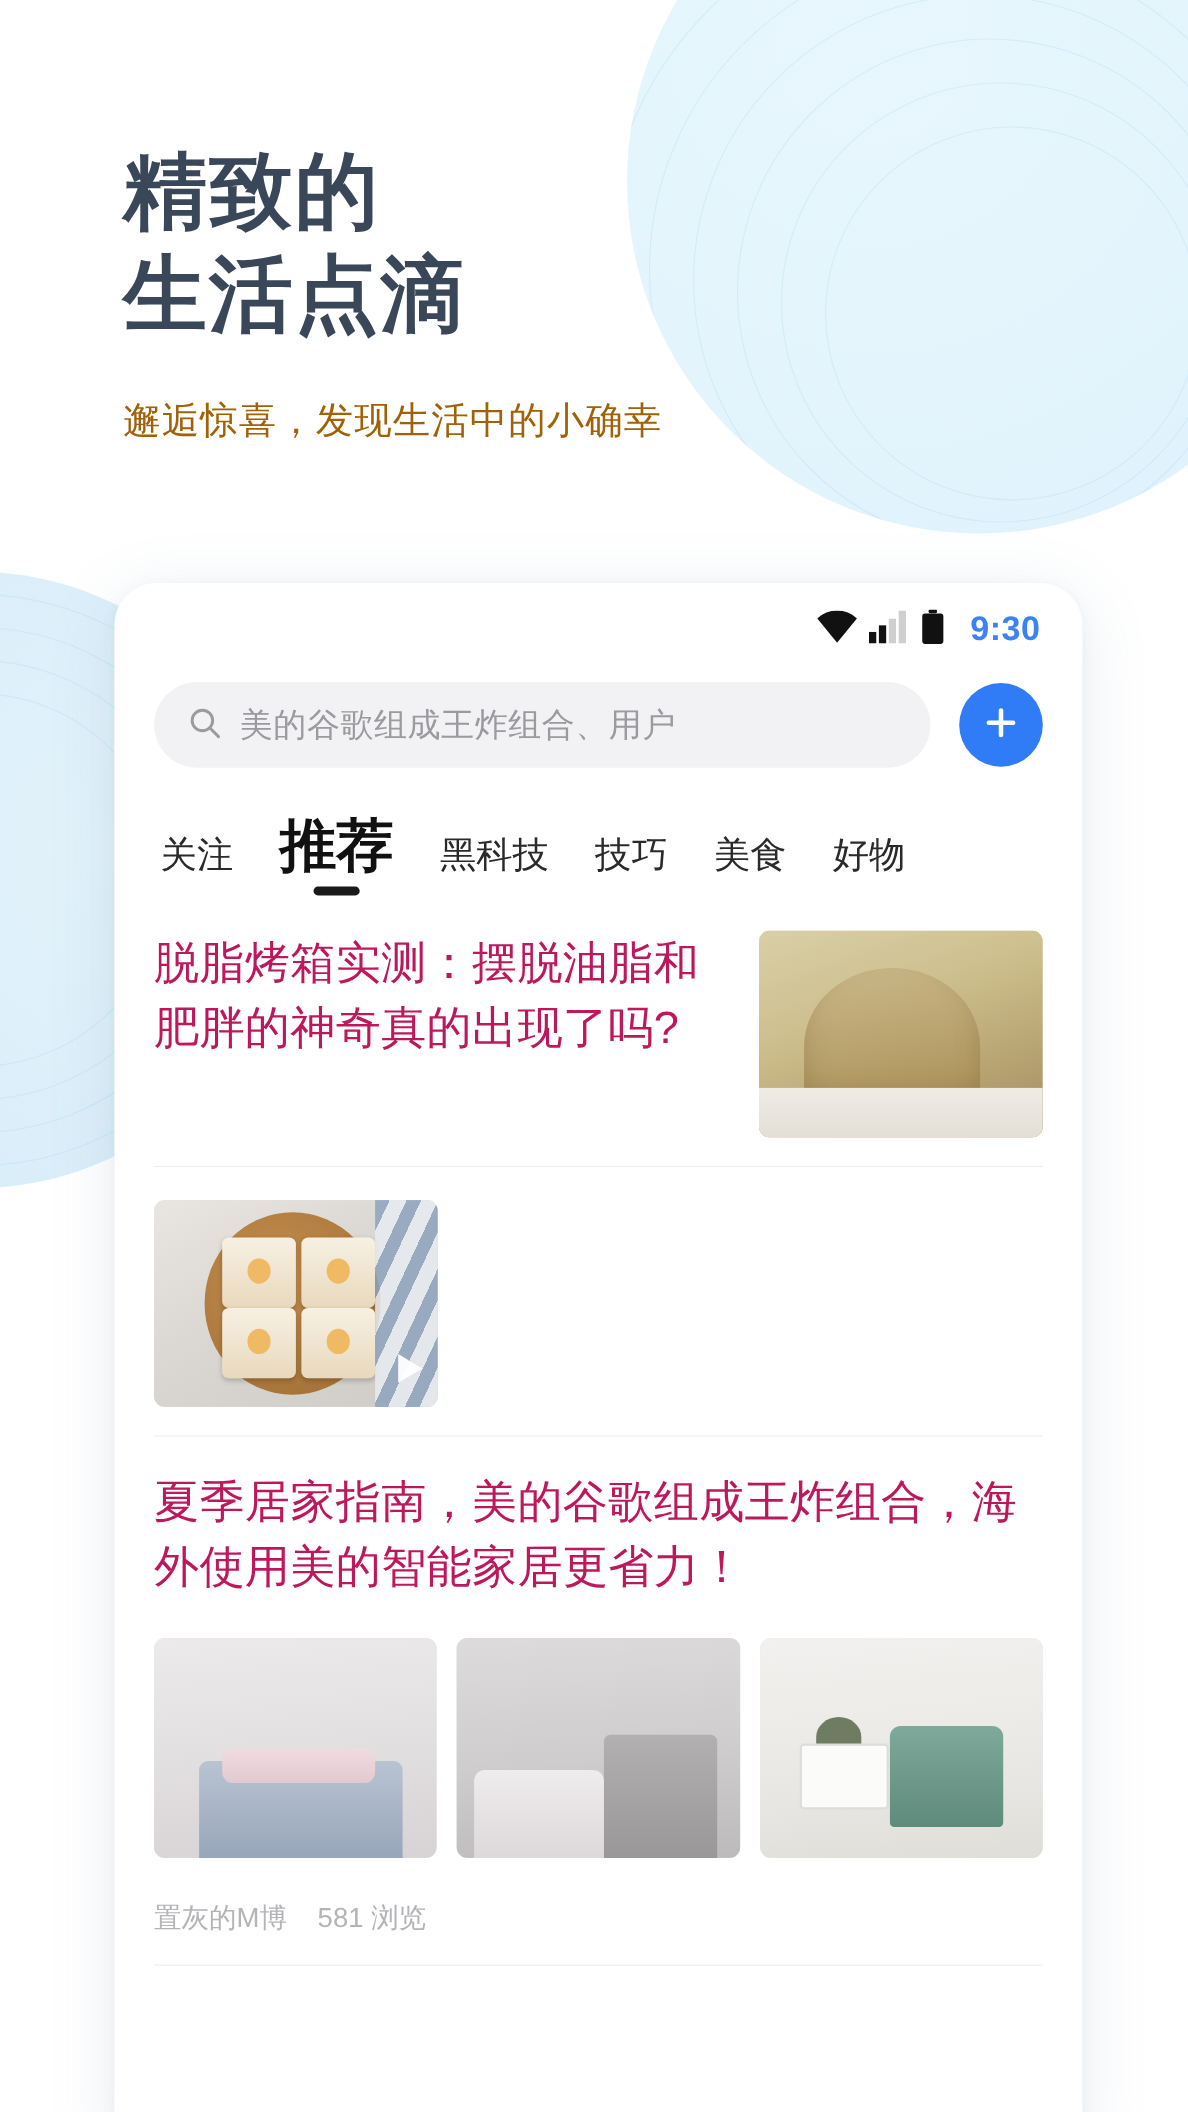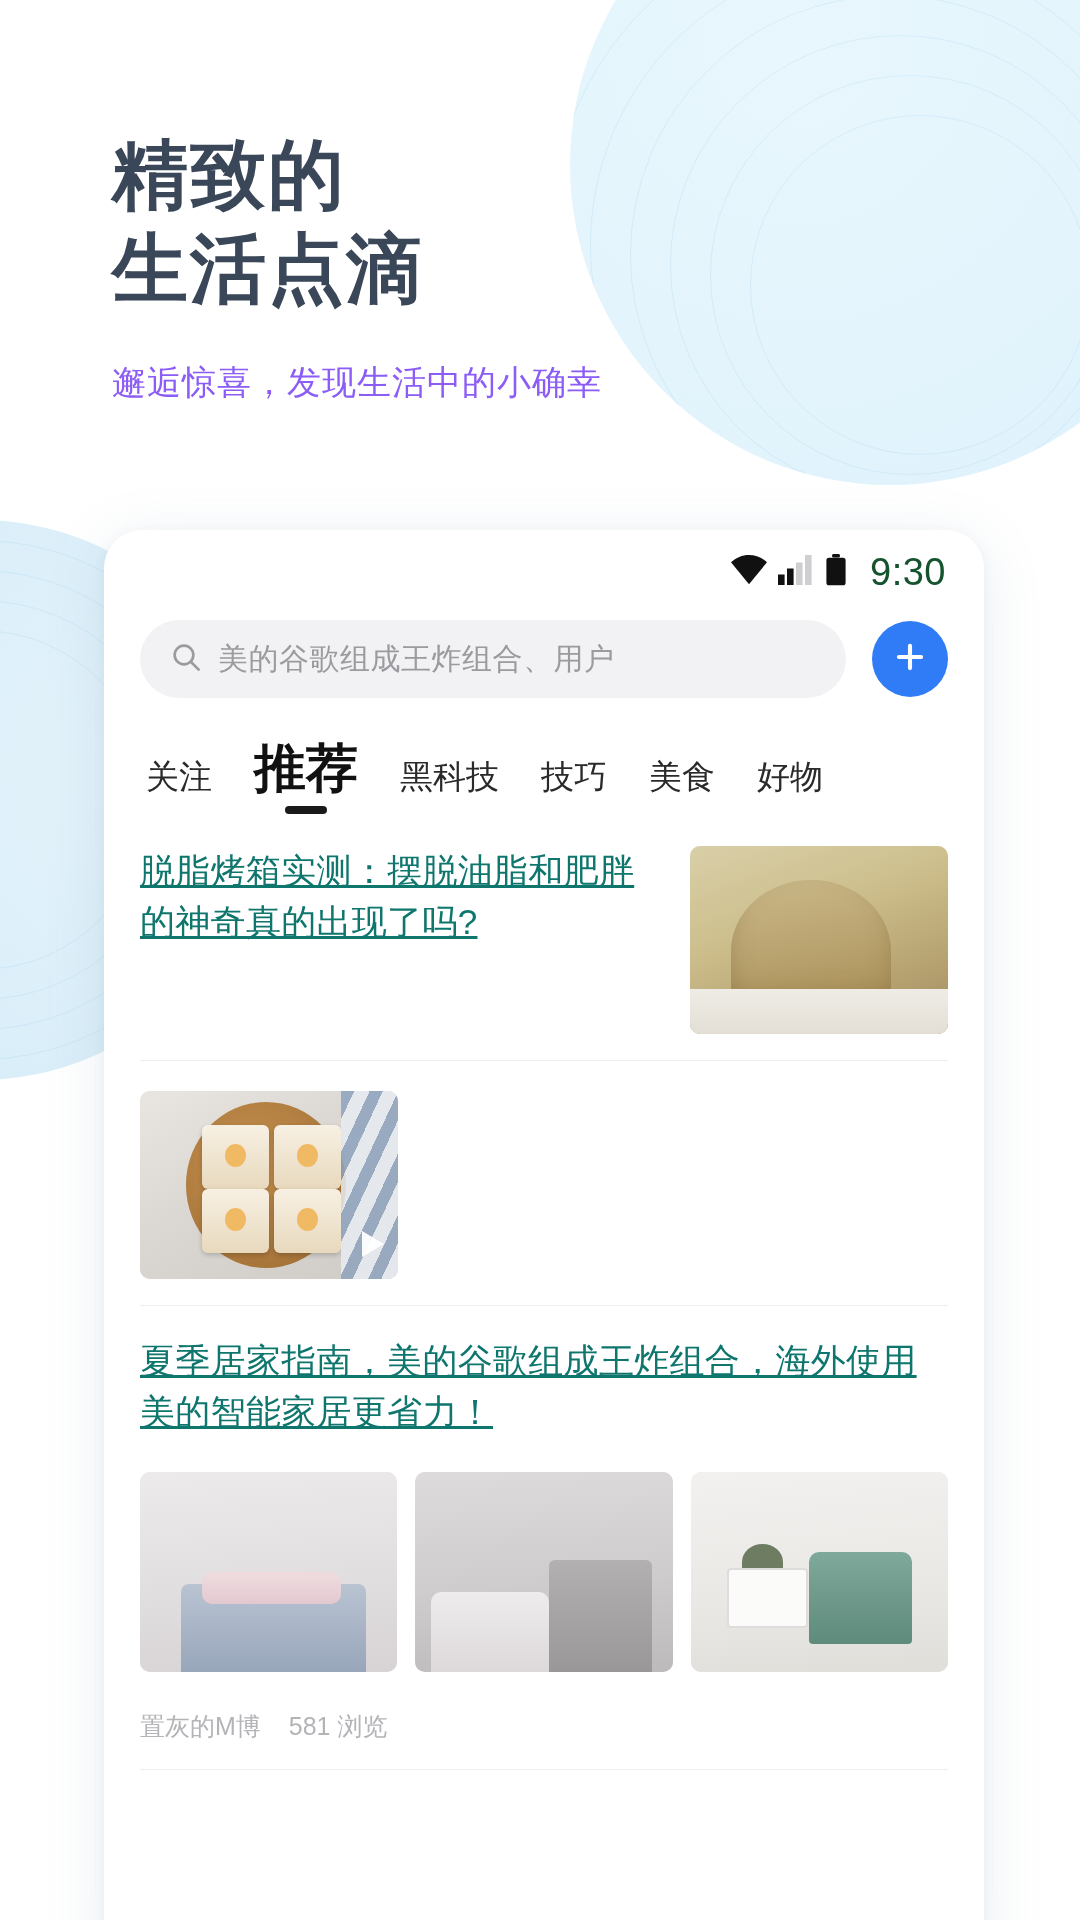--- a/index.html
+++ b/index.html
@@ -28,37 +28,37 @@
     border:1.2px solid rgba(150,205,235,0.22);
   }
 
   
   .hero { position:absolute; left:112px; top:128px; }
   .hero h1 {
     font-size:76px; line-height:1.24; font-weight:bold;
     color:#3a4758; letter-spacing:2px;
   }
   .hero .sub {
-    margin-top:44px; font-size:34px; color:#8b5cf6; letter-spacing:1px;
+    margin-top:44px; font-size:34px; color:#a16207; letter-spacing:1px;
   }
 
   
   .phone {
     position:absolute; left:104px; top:530px; width:880px; height:1420px;
     background:#ffffff; border-radius:38px 38px 0 0;
     box-shadow:0 12px 60px rgba(110,140,170,0.16), 0 2px 12px rgba(110,140,170,0.08);
     overflow:hidden;
   }
 
   
   .statusbar {
     display:flex; align-items:center; justify-content:flex-end;
     height:84px; padding:0 38px 0 0; gap:10px;
   }
-  .st-time { font-size:38px; color:#14532d; font-weight:400; margin-left:12px; letter-spacing:0.5px; }
+  .st-time { font-size:31px; color:#3b82f6; font-weight:700; margin-left:12px; letter-spacing:0.5px; }
   .ic { display:block; }
 
   
   .searchrow { display:flex; align-items:center; padding:0 36px; gap:26px; margin-top:6px; }
   .searchbox {
     flex:1; height:78px; background:#f2f2f4; border-radius:39px;
     display:flex; align-items:center; padding:0 30px; gap:16px;
   }
   .searchbox .ph { font-size:30px; color:#9a9a9f; letter-spacing:0.5px; }
   .addbtn {
@@ -75,21 +75,21 @@
     width:42px; height:8px; border-radius:4px; background:#1a1a1a;
   }
 
   
   .feed { padding:0 36px; }
   .post { padding:30px 0 26px; }
   .divider { height:1px; background:#eeeeef; }
   .post-row { display:flex; gap:26px; align-items:flex-start; }
   .post-col { flex:1; min-width:0; display:flex; flex-direction:column; }
   .post-title {
-    font-size:35px; line-height:1.45; color:#0f766e; letter-spacing:0.3px;text-decoration:underline;
+    font-size:41px; line-height:1.45; color:#be185d; letter-spacing:0.3px;
   }
   .post-meta { margin-top:auto; padding-top:38px; font-size:25px; color:#b4b4b8; }
   .post-meta .sep { display:inline-block; width:14px; }
   .thumb {
     width:258px; height:188px; border-radius:10px; flex:none;
     overflow:hidden; position:relative; background:#e9e7e2;
   }
 
   
   .grid3 { display:flex; gap:18px; margin-top:34px; }

